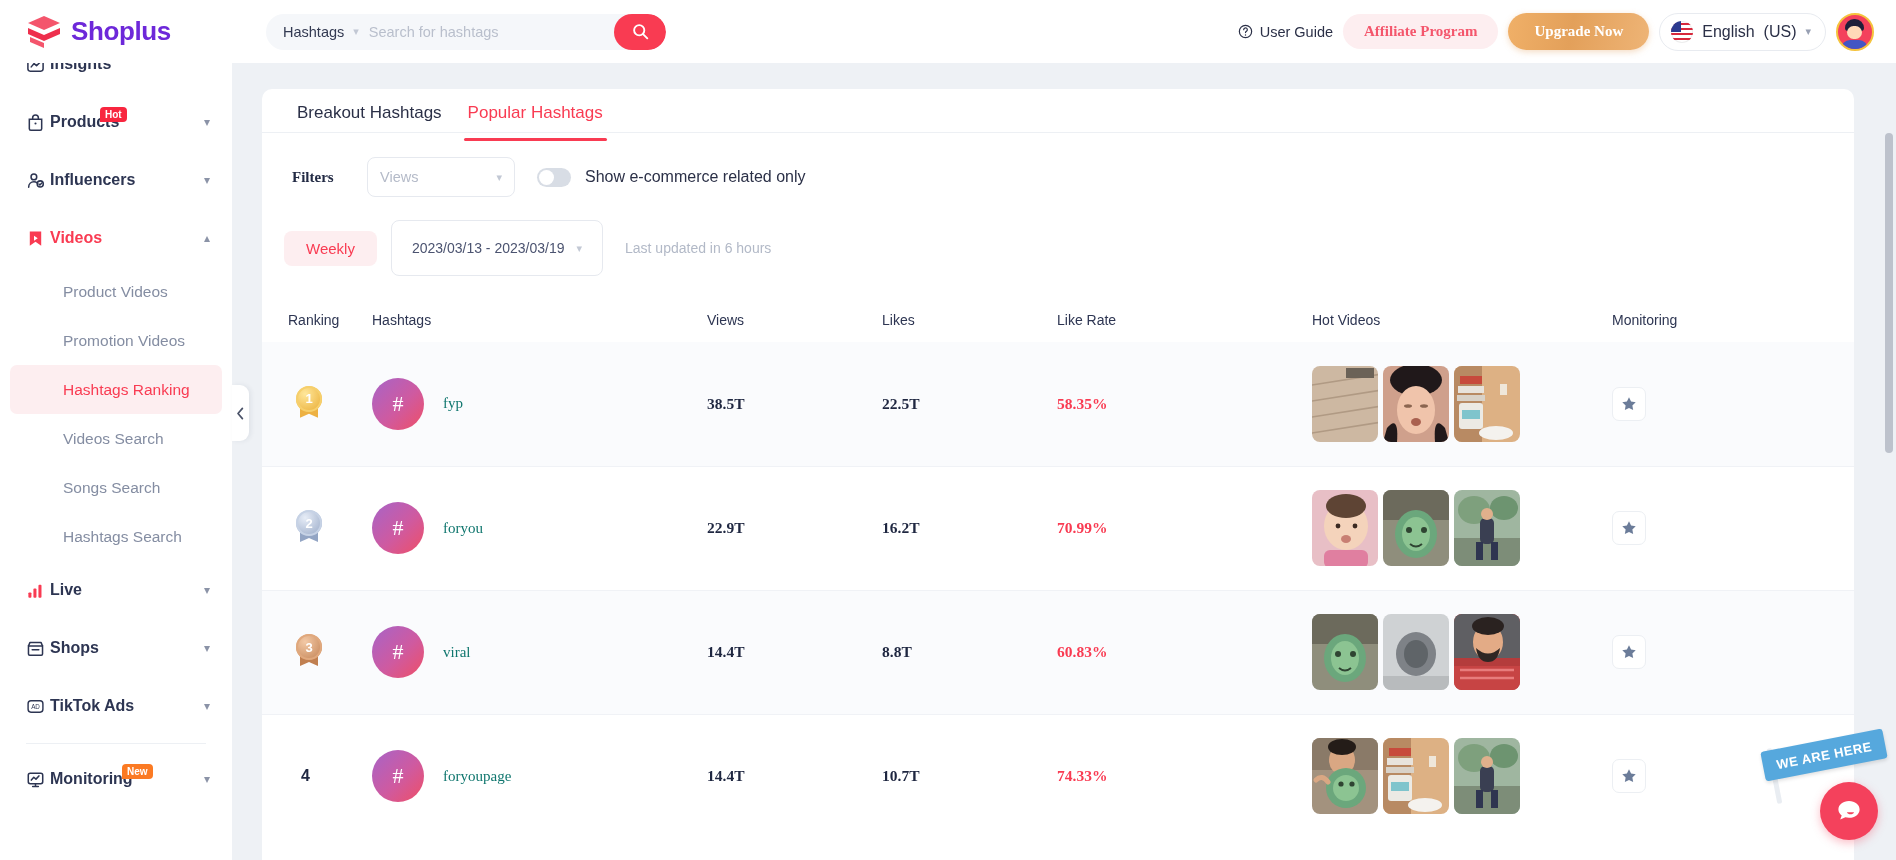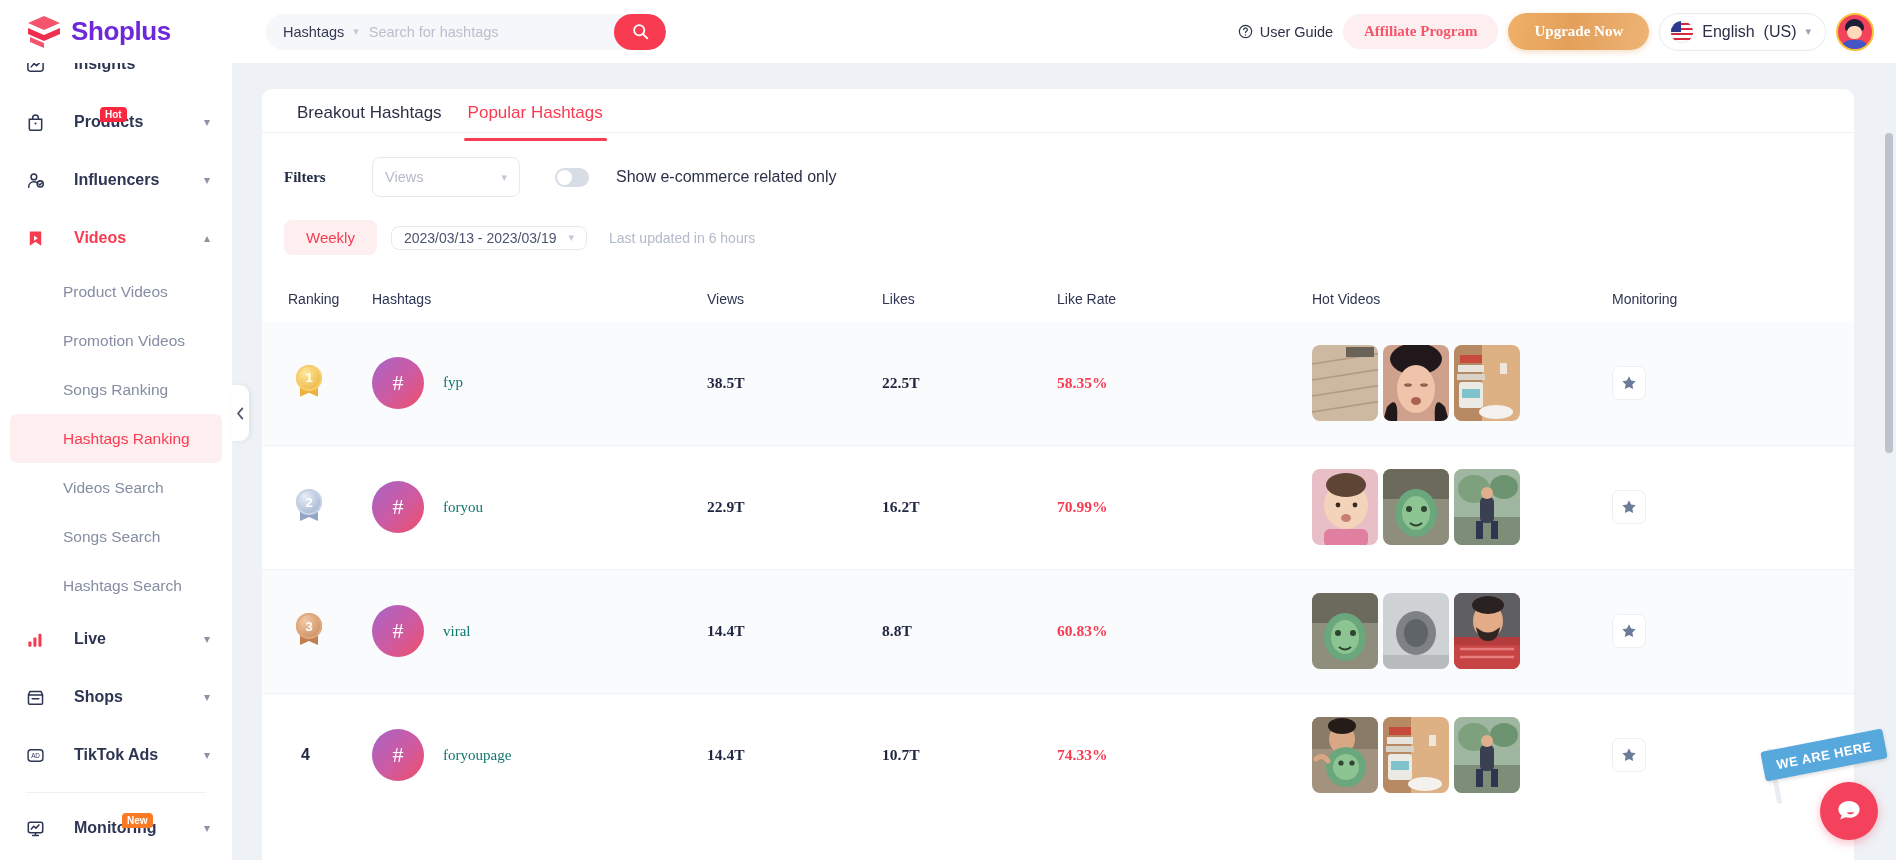--- a/index.html
+++ b/index.html
@@ -74,21 +74,21 @@
   .sidebar{
     position:absolute; left:0; top:63px; width:232px; height:797px;
     background:#fff; overflow:hidden; z-index:30;
   }
   .side-scroll{ position:absolute; top:-28px; left:0; width:232px; }
   .nav-item{
     display:flex; align-items:center; height:58px; padding:0 22px 0 26px;
     cursor:pointer; position:relative;
   }
   .nav-ic{ width:23px; display:flex; align-items:center; justify-content:flex-start; flex:none; color:#2d3552; }
-  .nav-label{ font-size:16px; font-weight:700; color:#2d3552; margin-left:25px; white-space:nowrap; }
+  .nav-label{ font-size:16px; font-weight:700; color:#2d3552; margin-left:1px; white-space:nowrap; }
   .nav-item.active .nav-label{ color:#f93b52; }
   .nav-item.active .nav-ic{ color:#f93b52; }
   .nav-chev{ margin-left:auto; color:#8b93a7; font-size:12px; }
   .badge{
     position:absolute; font-size:10px; font-weight:700; color:#fff;
     border-radius:4px 4px 4px 0; padding:1px 5px; line-height:13px; white-space:nowrap;
   }
   .badge.hot{ background:#f8263f; }
   .badge.new{ background:#fb7a23; }
 
@@ -118,43 +118,43 @@
   .tab{
     font-size:17px; color:#2b3047; padding:0 13px; height:58px; line-height:62px;
     cursor:pointer; position:relative; white-space:nowrap;
   }
   .tab.active{ color:#f93b52; }
   .tab.active::after{
     content:""; position:absolute; left:9px; right:9px; bottom:-1px; height:3px;
     background:#f93b52; border-radius:2px;
   }
 
-  .filters-row{ display:flex; align-items:center; padding:24px 0 0 22px;gap:13px; }
+  .filters-row{ display:flex; align-items:center; padding:24px 0 0 30px; }
   .filters-label{ font-size:15px; font-weight:700; color:#222a44; font-family:"Liberation Serif", serif; width:75px; }
   .select{
     width:148px; height:40px; border:1px solid #e6e9ef; border-radius:8px;
     display:flex; align-items:center; padding:0 12px; cursor:pointer; background:#fff;
   }
   .select .sv{ font-size:14.5px; color:#b4bac8; }
   .select .sc{ margin-left:auto; color:#c2c8d4; font-size:11px; }
   .toggle{
     margin-left:22px; width:34px; height:19px; border-radius:10px; background:#d8dde5;
     position:relative; cursor:pointer; flex:none;
   }
   .toggle i{ position:absolute; left:2px; top:2px; width:15px; height:15px; border-radius:50%; background:#fff; }
   .toggle-label{ margin-left:14px; font-size:16px; color:#2b3047; white-space:nowrap; }
 
   .period-row{ display:flex; align-items:center; padding:23px 0 0 22px; }
   .weekly{
     background:#fdeef0; color:#f93b52; border:none; cursor:pointer; font-family:inherit;
     font-size:15px; padding:9px 22px; border-radius:8px;
   }
   .daterange{
-    margin-left:14px; width:148px; height:24px; border:1px solid #e6e9ef; border-radius:8px;
-    display:flex; align-items:center; padding:0 12px; cursor:pointer; background:#fff;
+    margin-left:14px; width:148px; height:56px; border:1px solid #e6e9ef; border-radius:8px;
+    display:flex; align-items:center; padding:0 20px; cursor:pointer; background:#fff;
     width:auto; min-width:178px;
   }
   .daterange .dv{ font-size:14px; color:#4b5370; white-space:nowrap; }
   .daterange .sc{ margin-left:12px; color:#c2c8d4; font-size:11px; }
   .lastupd{ margin-left:22px; font-size:14px; color:#b2b9c7; white-space:nowrap; }
 
   
   table{ width:100%; border-collapse:collapse; margin-top:22px; table-layout:fixed; }
   thead th{
     font-size:14px; font-weight:400; color:#2d3552; text-align:left;
@@ -338,23 +338,20 @@
         </span>
         <span class="nav-label">Videos</span>
         <span class="nav-chev">▴</span>
       </div>
 
       <div class="sub-item">
           <span>Product Videos</span>
         </div>
       <div class="sub-item">
           <span>Promotion Videos</span>
-        </div>
-      <div class="sub-item">
-          <span>Songs Ranking</span>
         </div>
       <div class="sub-item active">
           <span>Hashtags Ranking</span>
         </div>
       <div class="sub-item">
           <span>Videos Search</span>
         </div>
       <div class="sub-item">
           <span>Songs Search</span>
         </div>

